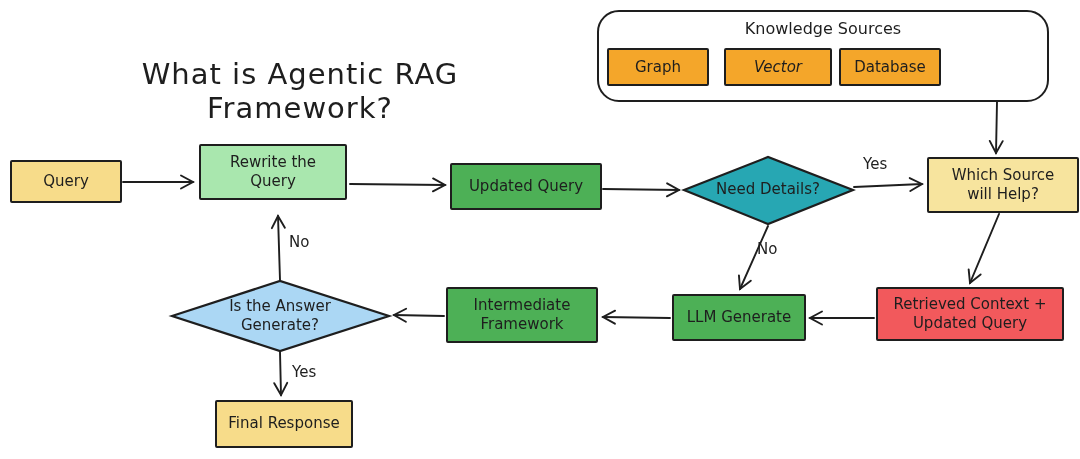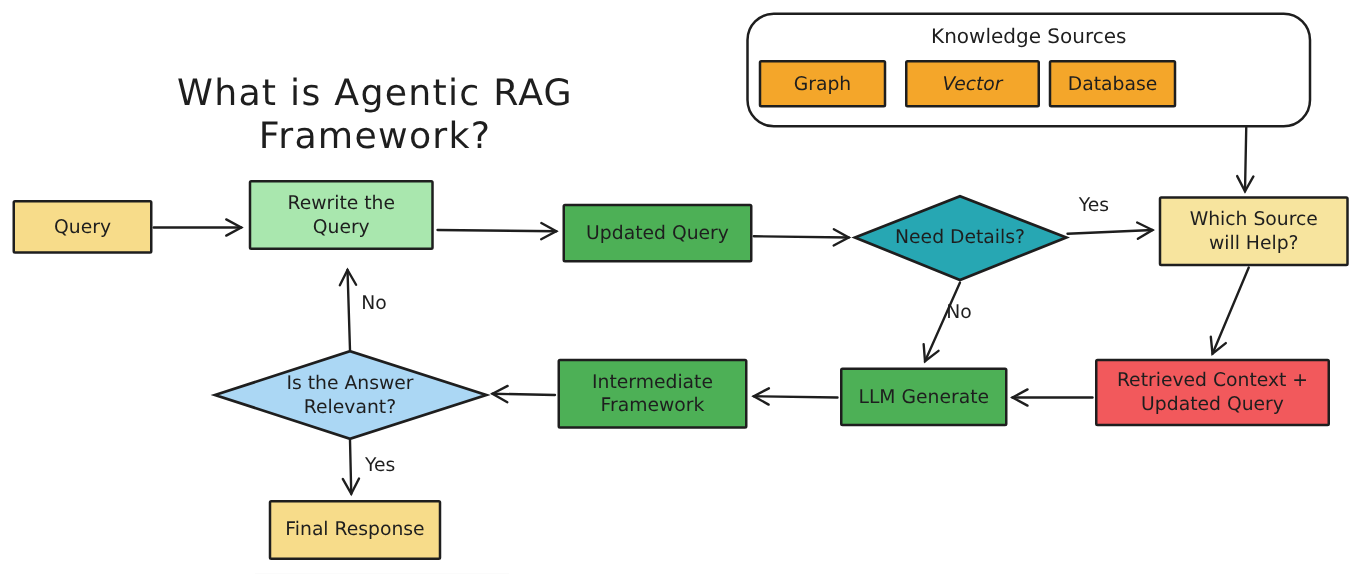--- a/index.html
+++ b/index.html
@@ -127,20 +127,20 @@
   <div class="node" style="left:672px;top:294px;width:134px;height:47px;background:var(--color-green);">LLM Generate</div>
 
   <div class="node" style="left:446px;top:287px;width:152px;height:56px;background:var(--color-green);">Intermediate
 Framework</div>
 
   <div class="node" style="left:215px;top:400px;width:138px;height:48px;background:var(--color-yellow);">Final Response</div>
 
   <div class="diamond-label" style="left:690px;top:175px;width:156px;height:30px;">Need Details?</div>
 
   <div class="diamond-label" style="left:195px;top:296px;width:170px;height:40px;">Is the Answer
-Relevant?</div>
+Generate?</div>
 
   <div class="edge-label" style="left:863px;top:155px;">Yes</div>
   <div class="edge-label" style="left:757px;top:240px;">No</div>
   <div class="edge-label" style="left:289px;top:233px;">No</div>
   <div class="edge-label" style="left:292px;top:363px;">Yes</div>
 
 </div>
 
 </body></html>

